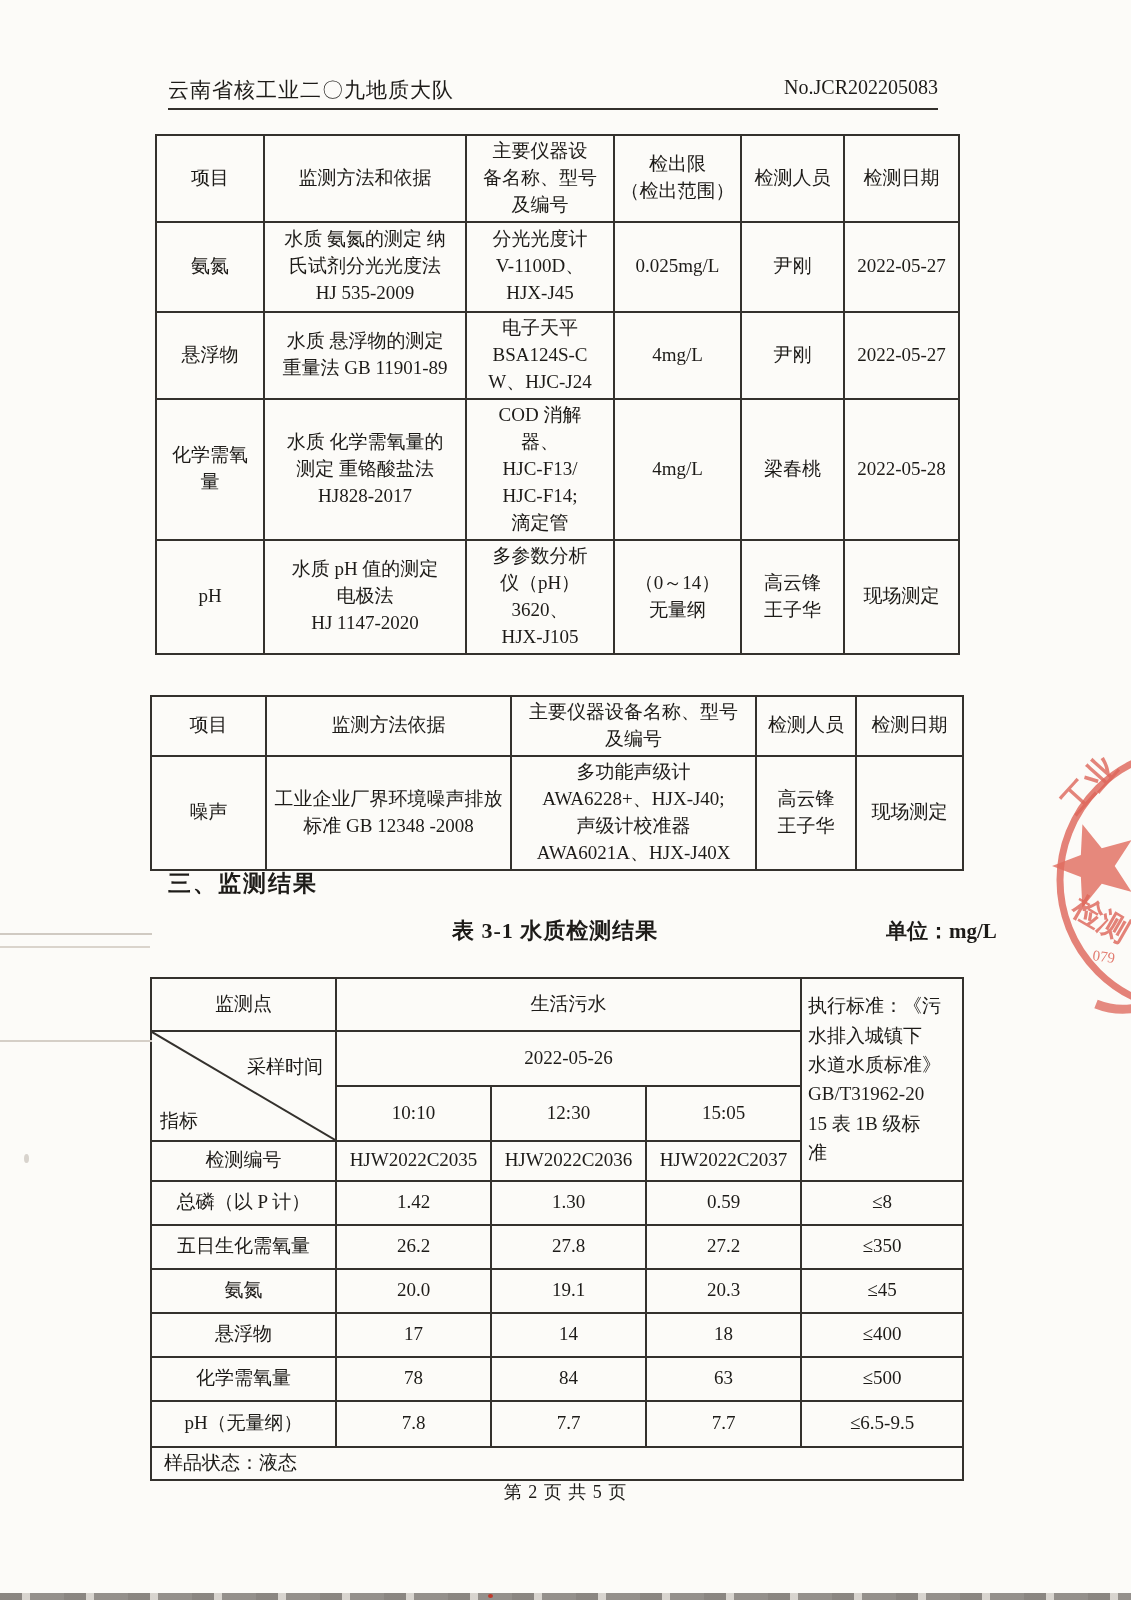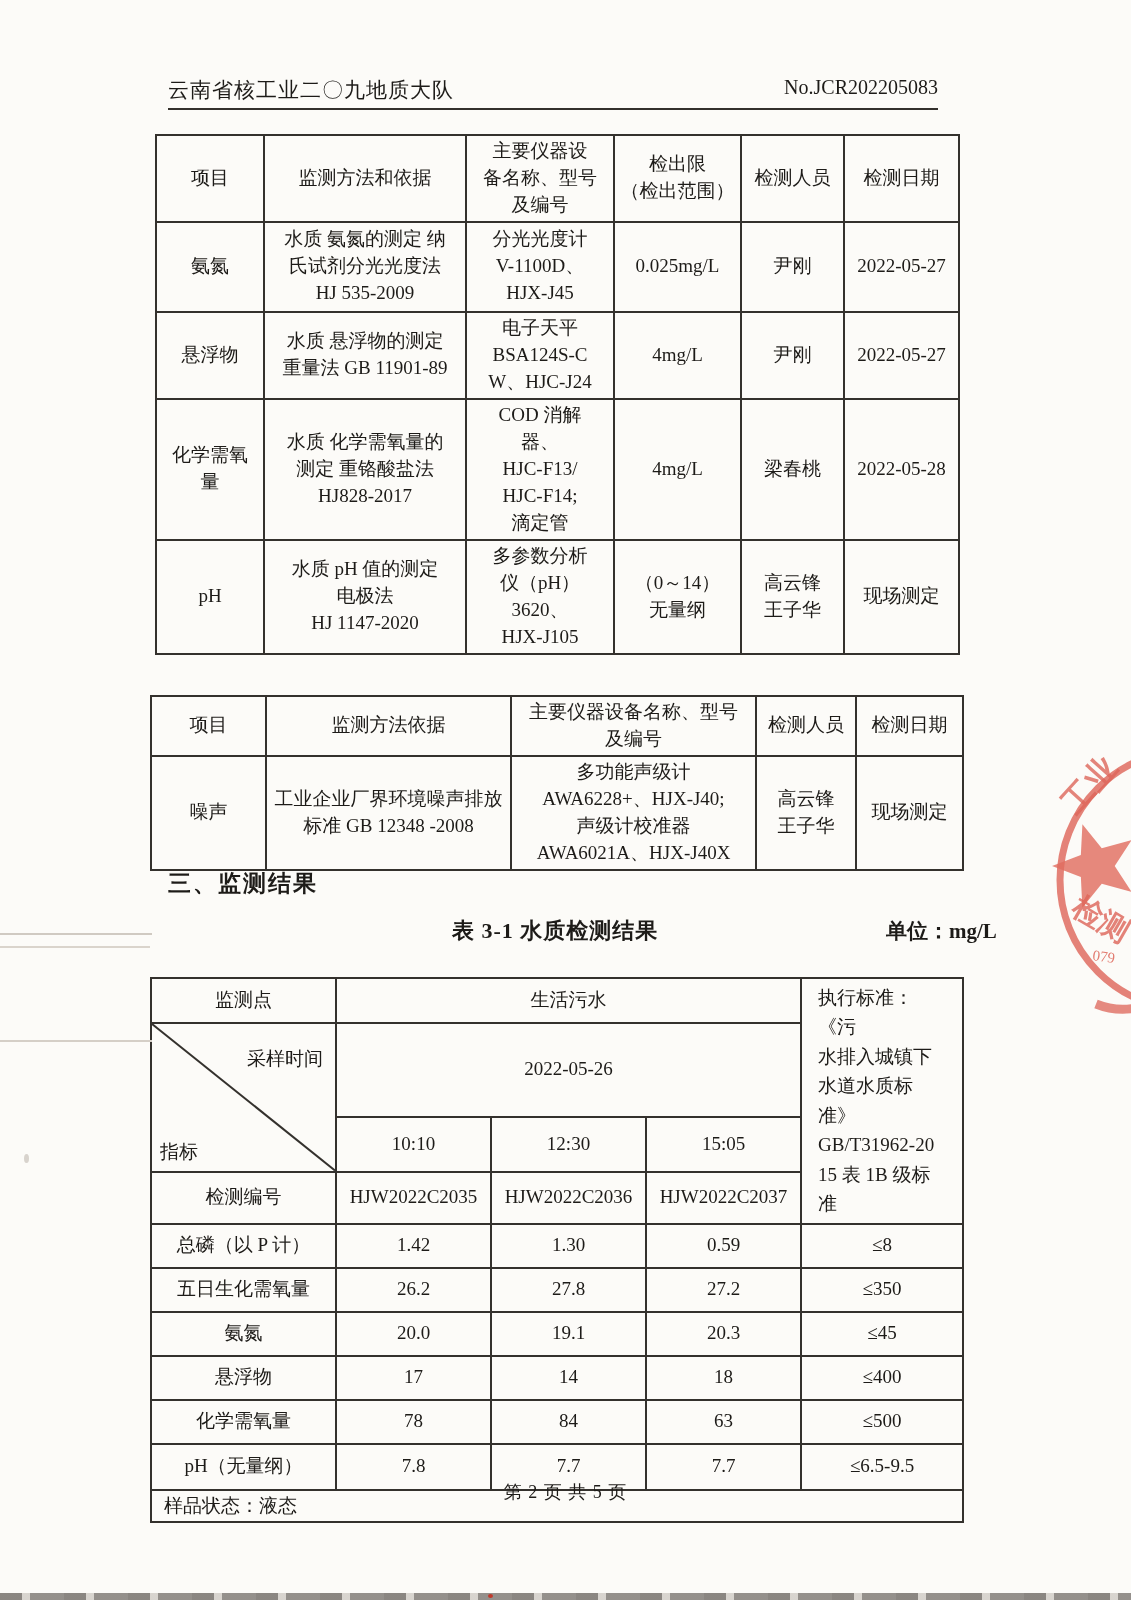--- a/index.html
+++ b/index.html
@@ -33,24 +33,24 @@
   .t1 tr.hr{height:84px;} .t1 tr.r1{height:90px;} .t1 tr.r2{height:84px;}
   .t1 tr.r3{height:126px;} .t1 tr.r4{height:107px;}
   .t2{left:150px;top:695px;width:812px;}
   .t2 tr.hr{height:56px;} .t2 tr.r1{height:106px;}
   .t2-title{position:absolute;left:150px;top:650px;width:812px;text-align:center;
     font-size:22px;font-weight:bold;letter-spacing:1px;}
   .sec-heading{position:absolute;left:168px;top:868px;font-size:23px;font-weight:bold;letter-spacing:2px;}
   .t3-title{position:absolute;left:452px;top:916px;font-size:22px;font-weight:bold;letter-spacing:1px;}
   .t3-unit{position:absolute;left:842px;top:917px;font-size:21px;font-weight:bold;margin-left:44px;}
   .t3{left:150px;top:977px;width:812px;}
-  .t3 tr.r1{height:45px;} .t3 tr.r2{height:43px;} .t3 tr.r3{height:43px;}
-  .t3 tr.r4{height:52px;} .t3 tr.rd{height:44px;} .t3 tr.rp{height:46px;}
+  .t3 tr.r1{height:53px;} .t3 tr.r2{height:43px;} .t3 tr.r3{height:43px;}
+  .t3 tr.r4{height:40px;} .t3 tr.rd{height:44px;} .t3 tr.rp{height:46px;}
   .t3 tr.rs{height:28px;}
-  .t3 td.standard{line-height:1.55;text-align:left;padding:4px 16px;}
+  .t3 td.standard{line-height:1.55;text-align:left;padding:4px 6px;}
   .t3 td.state{text-align:left;padding-left:12px;}
   
   td.diag{position:relative;padding:0;}
   td.diag svg{position:absolute;left:0;top:0;width:100%;height:100%;display:block;}
   td.diag .lbl-top{position:absolute;top:22px;right:12px;font-size:19px;}
   td.diag .lbl-bottom{position:absolute;bottom:4px;left:8px;font-size:19px;font-family:Liberation Mono, monospace;}
   
   .page-footer{position:absolute;left:0;top:1480px;width:1131px;text-align:center;
     font-size:18px;letter-spacing:1px;}
   

